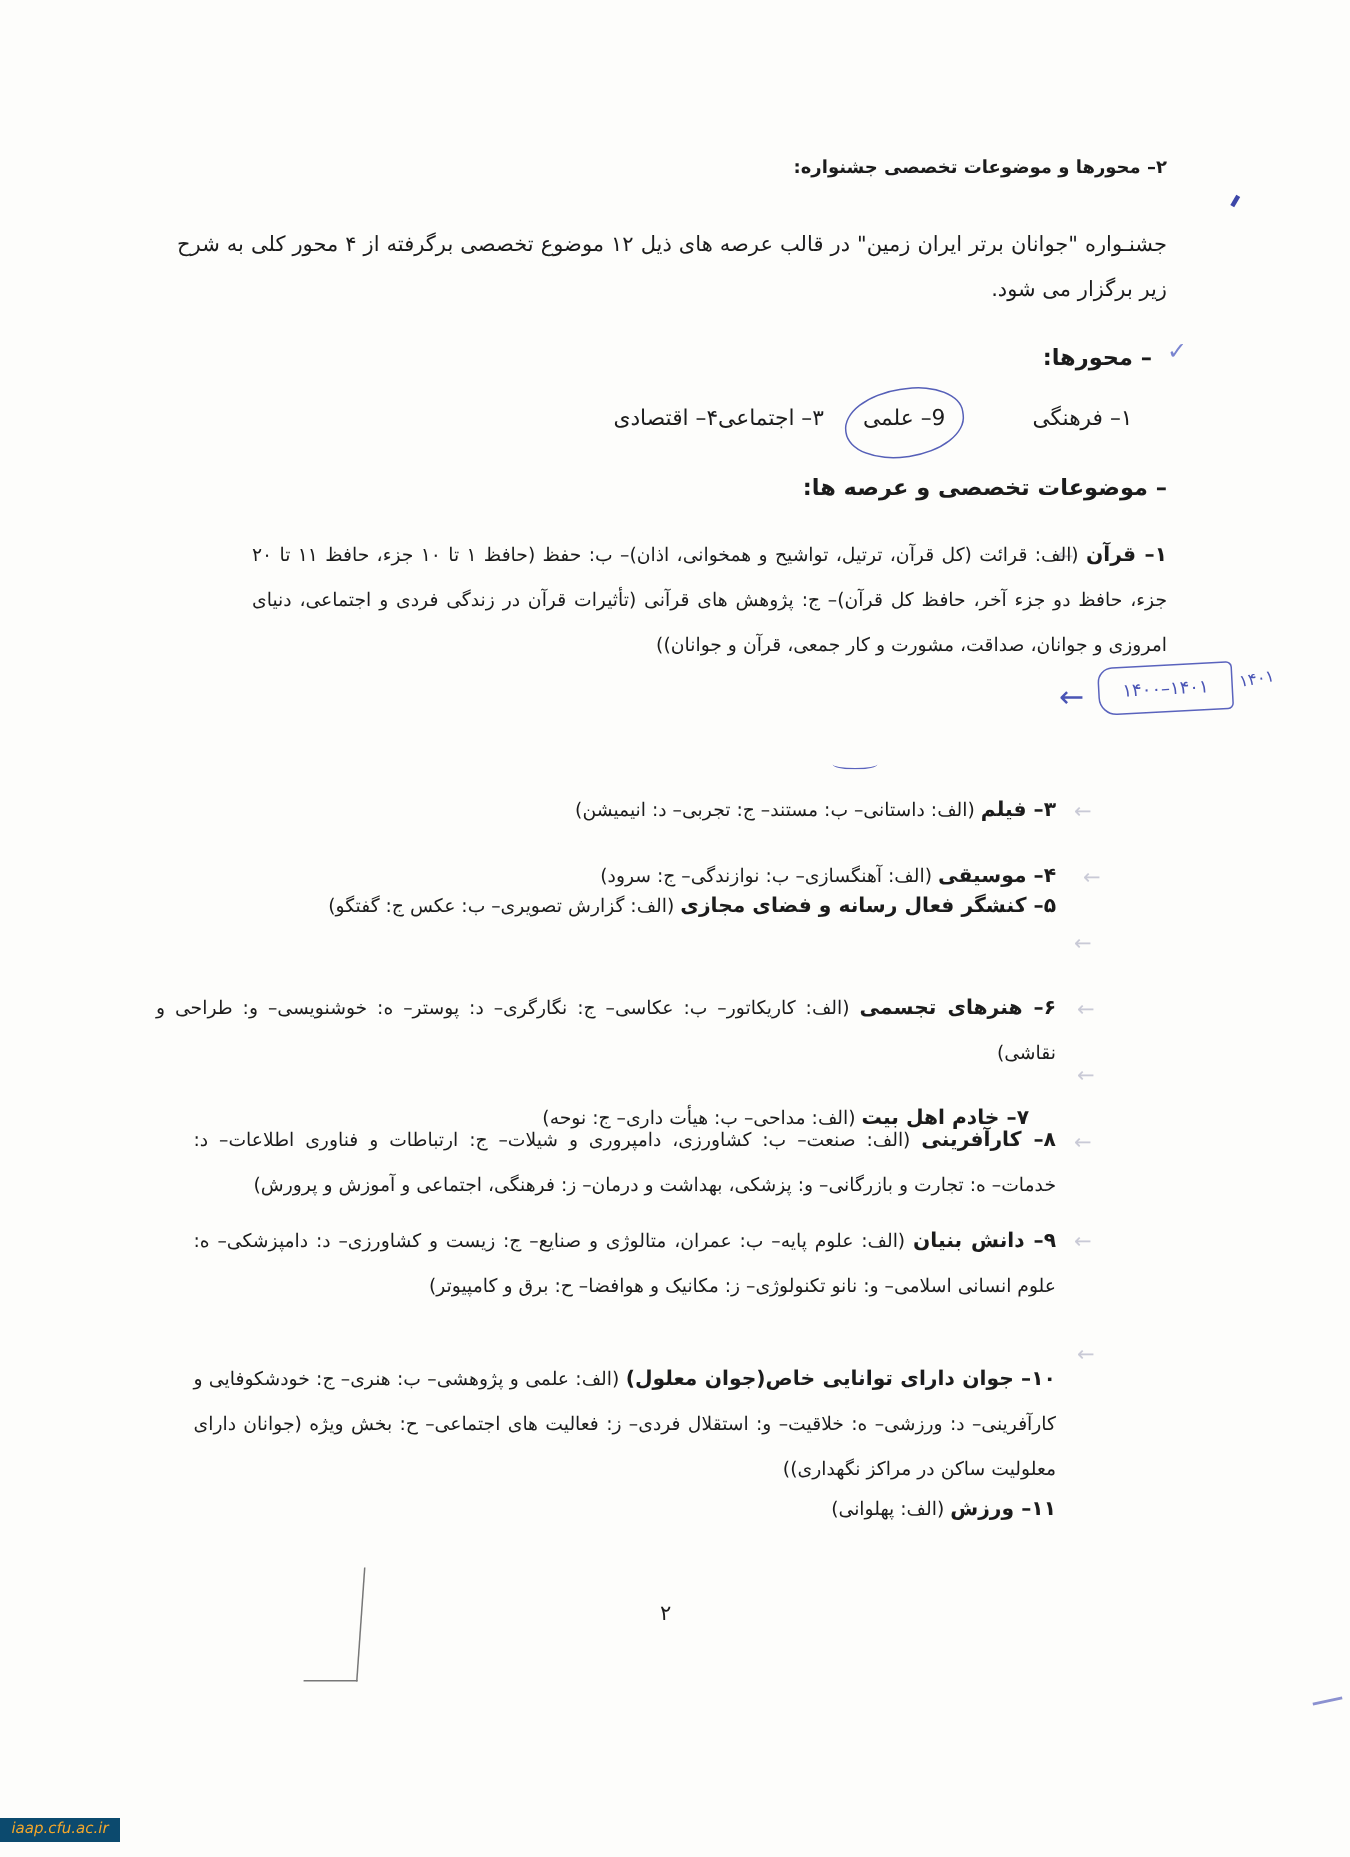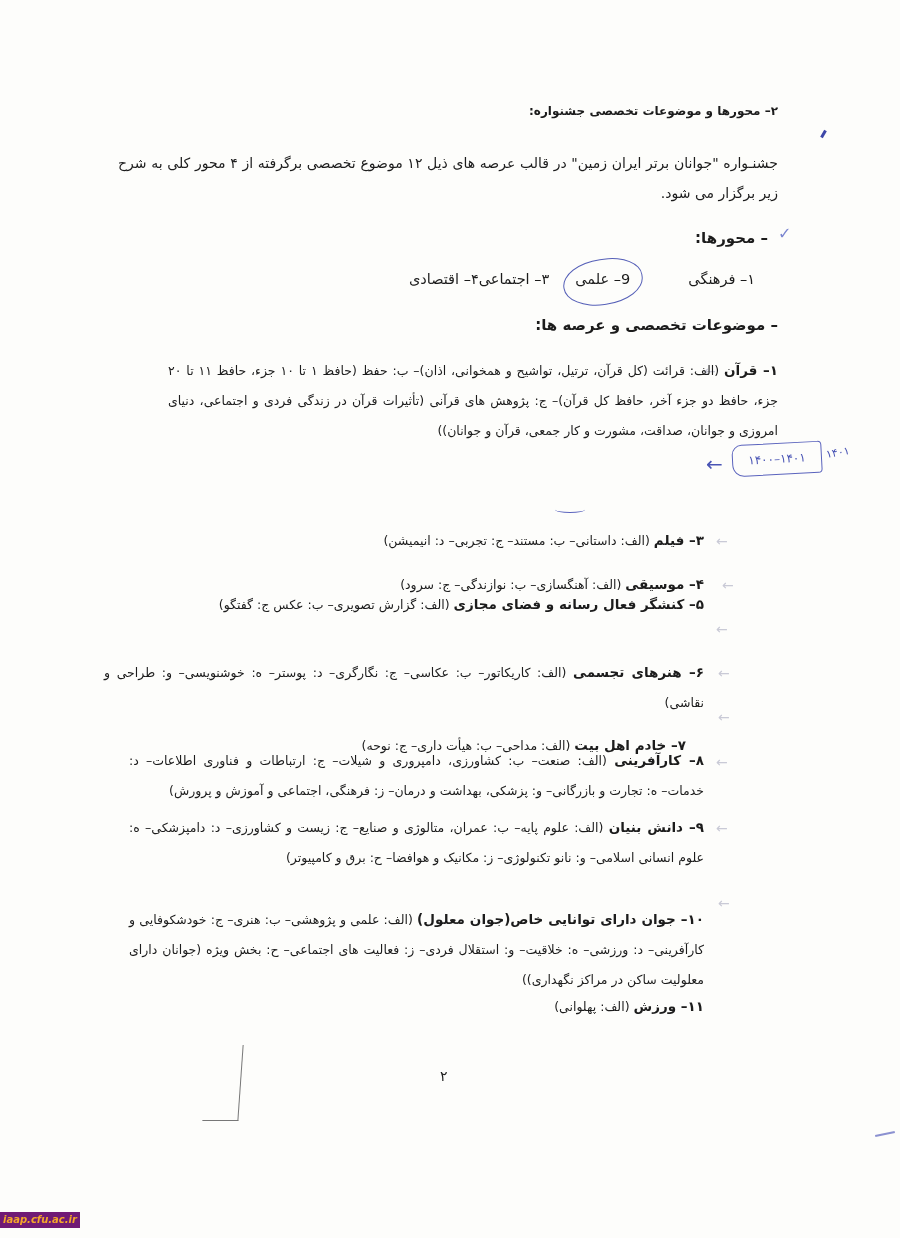--- a/index.html
+++ b/index.html
@@ -68,22 +68,22 @@
   .mark-dot { position: absolute; left: 822px; top: 130px; width: 3px; height: 8px; background: #3d47a8; transform: rotate(30deg); }
   .mark-dash { position: absolute; left: 875px; top: 1133px; width: 20px; height: 2px; background: #5a63bd; transform: rotate(-12deg); opacity: .7; }
   .check-mark {
     position: absolute; left: 205px; top: 1045px; width: 35px; height: 75px;
     border-right: 1.5px solid #777; border-bottom: 1.5px solid #777;
     transform: skewX(-4deg);
   }
   .page-number { left: 440px; top: 1068px; font-size: 14px; }
   .watermark {
     position: absolute; left: 0; top: 1212px; width: 80px; height: 16px;
-    background: #701a75; color: #f4a62a; font-size: 10px; font-style: italic;
-    font-weight: bold; line-height: 16px; text-align: center;
+    background: #0c4a6e; color: #f4a62a; font-size: 10px; font-style: italic;
+    font-weight: normal; line-height: 16px; text-align: center;
   }
 </style>
 </head>
 <body>
 
 <div class="page">
 
   <div class="abs rtl section-title">۲– محورها و موضوعات تخصصی جشنواره:</div>
 
   <div class="mark-dot"></div>

